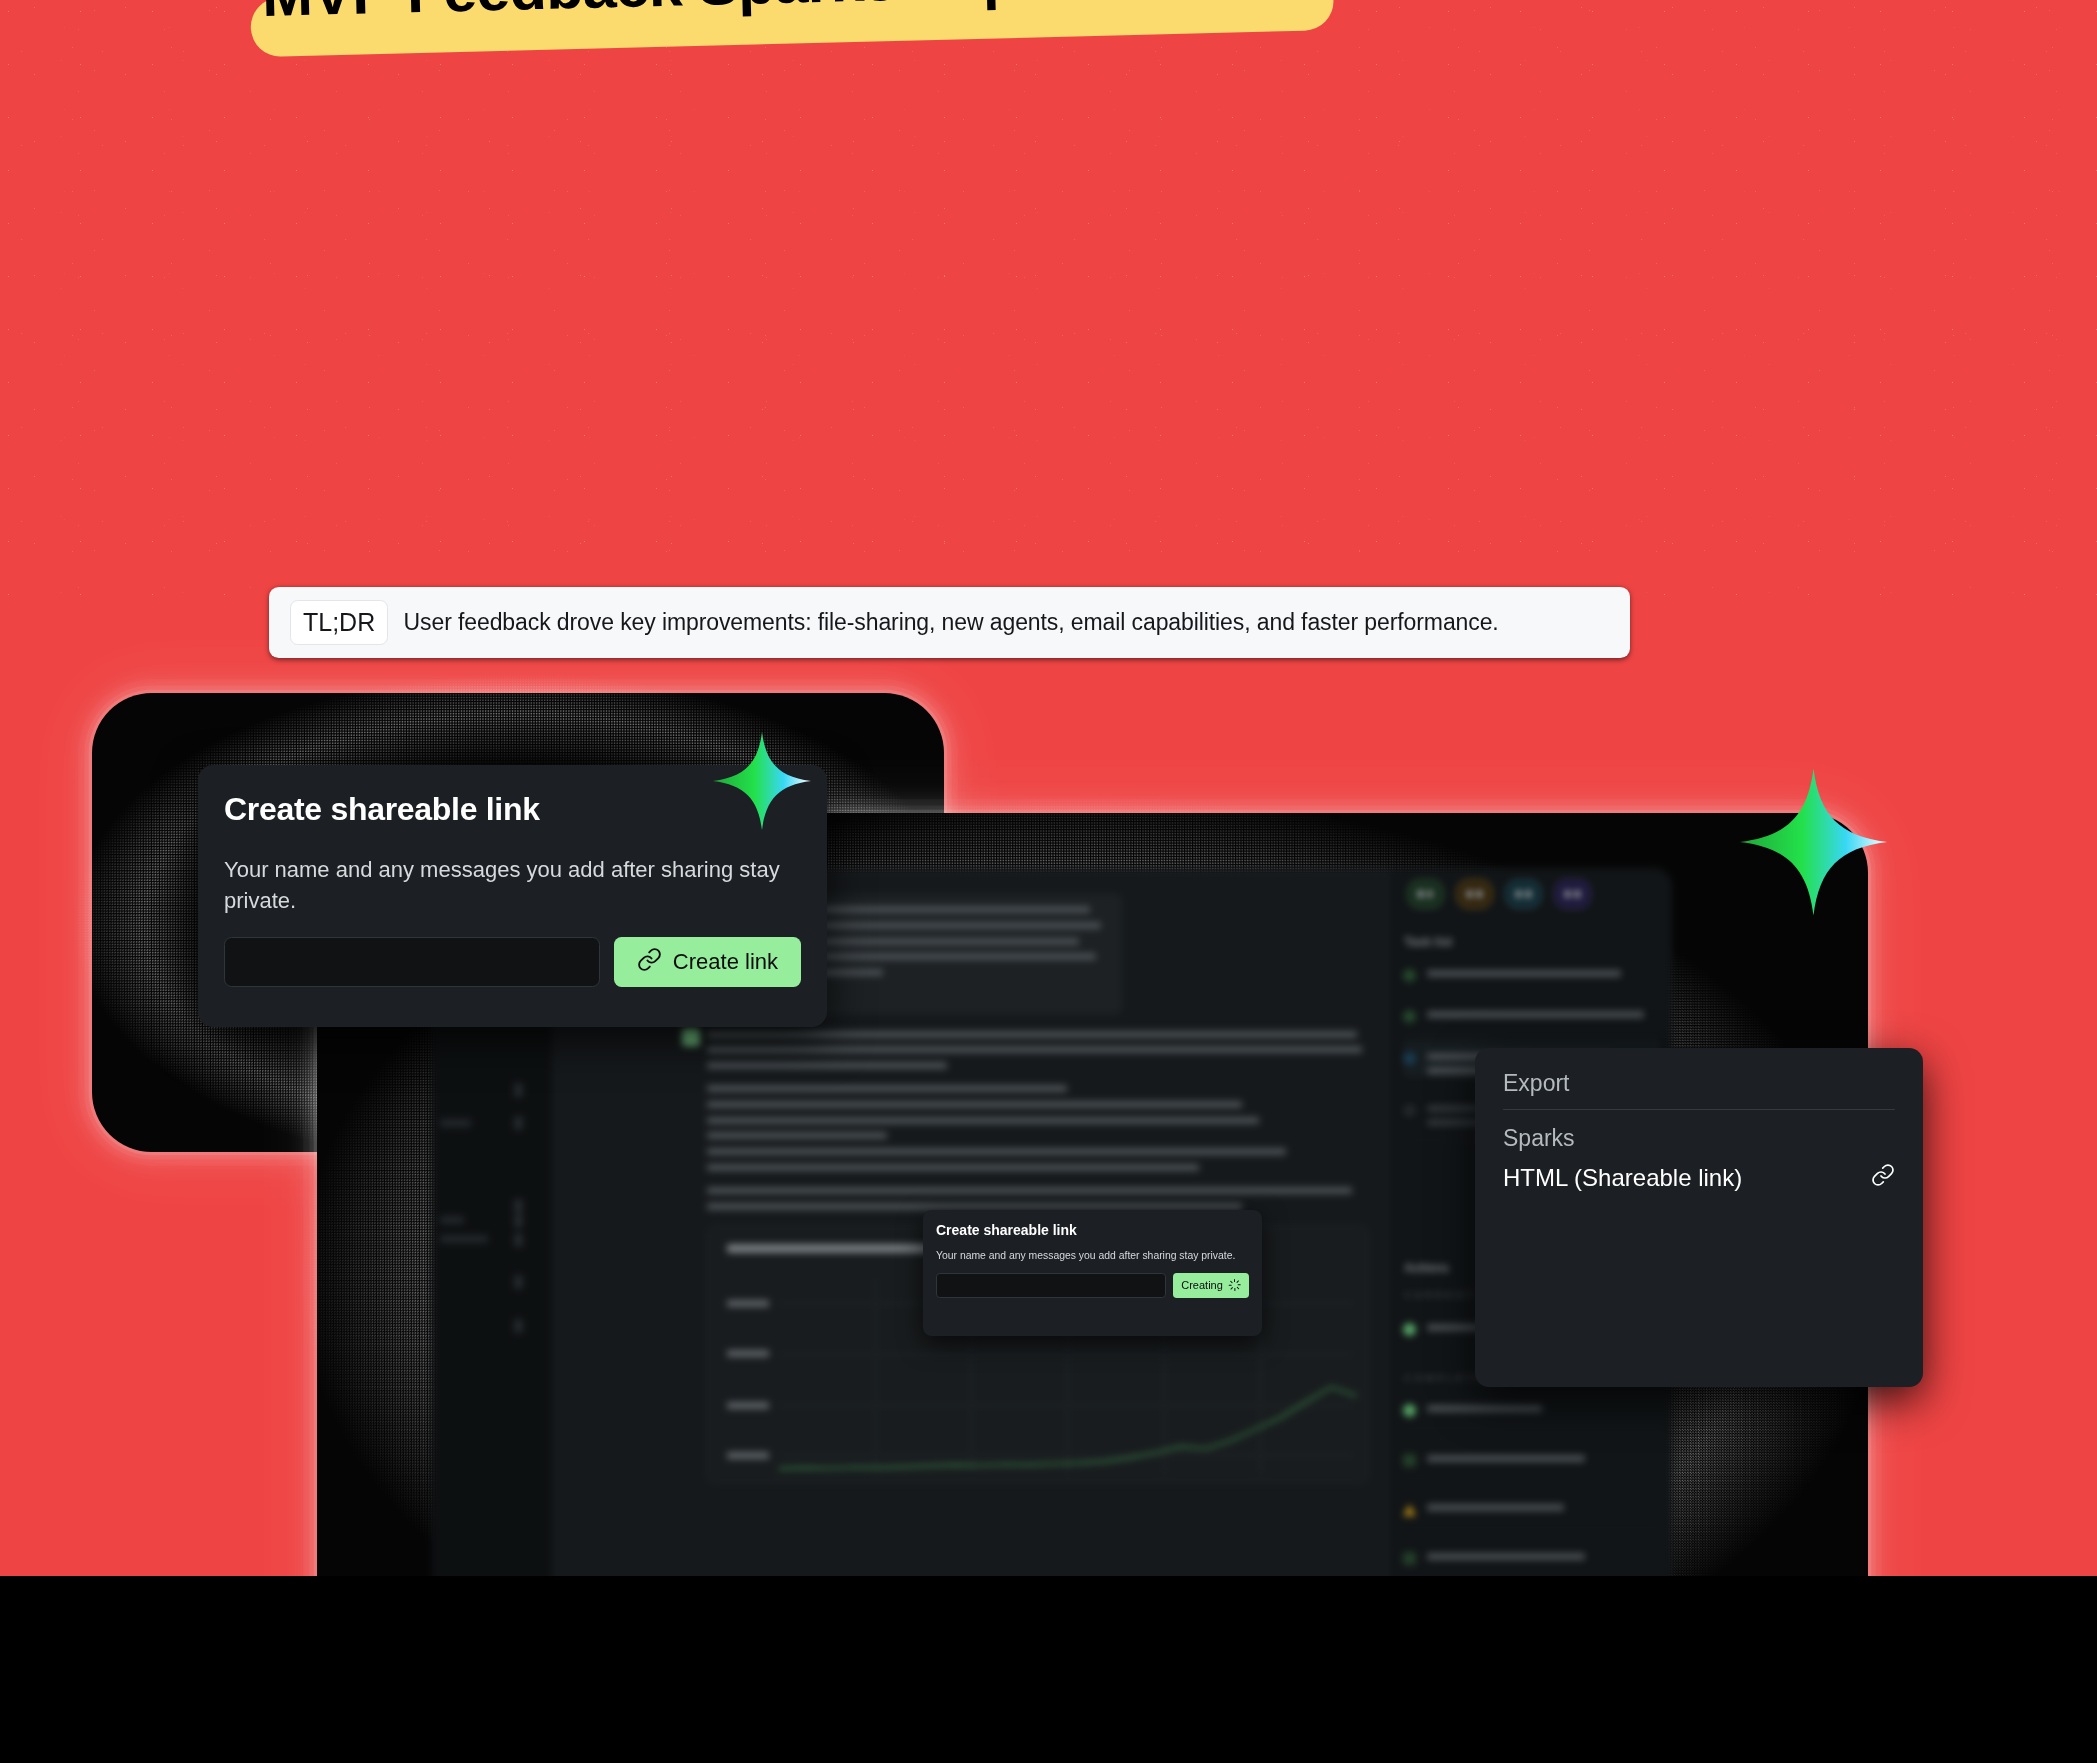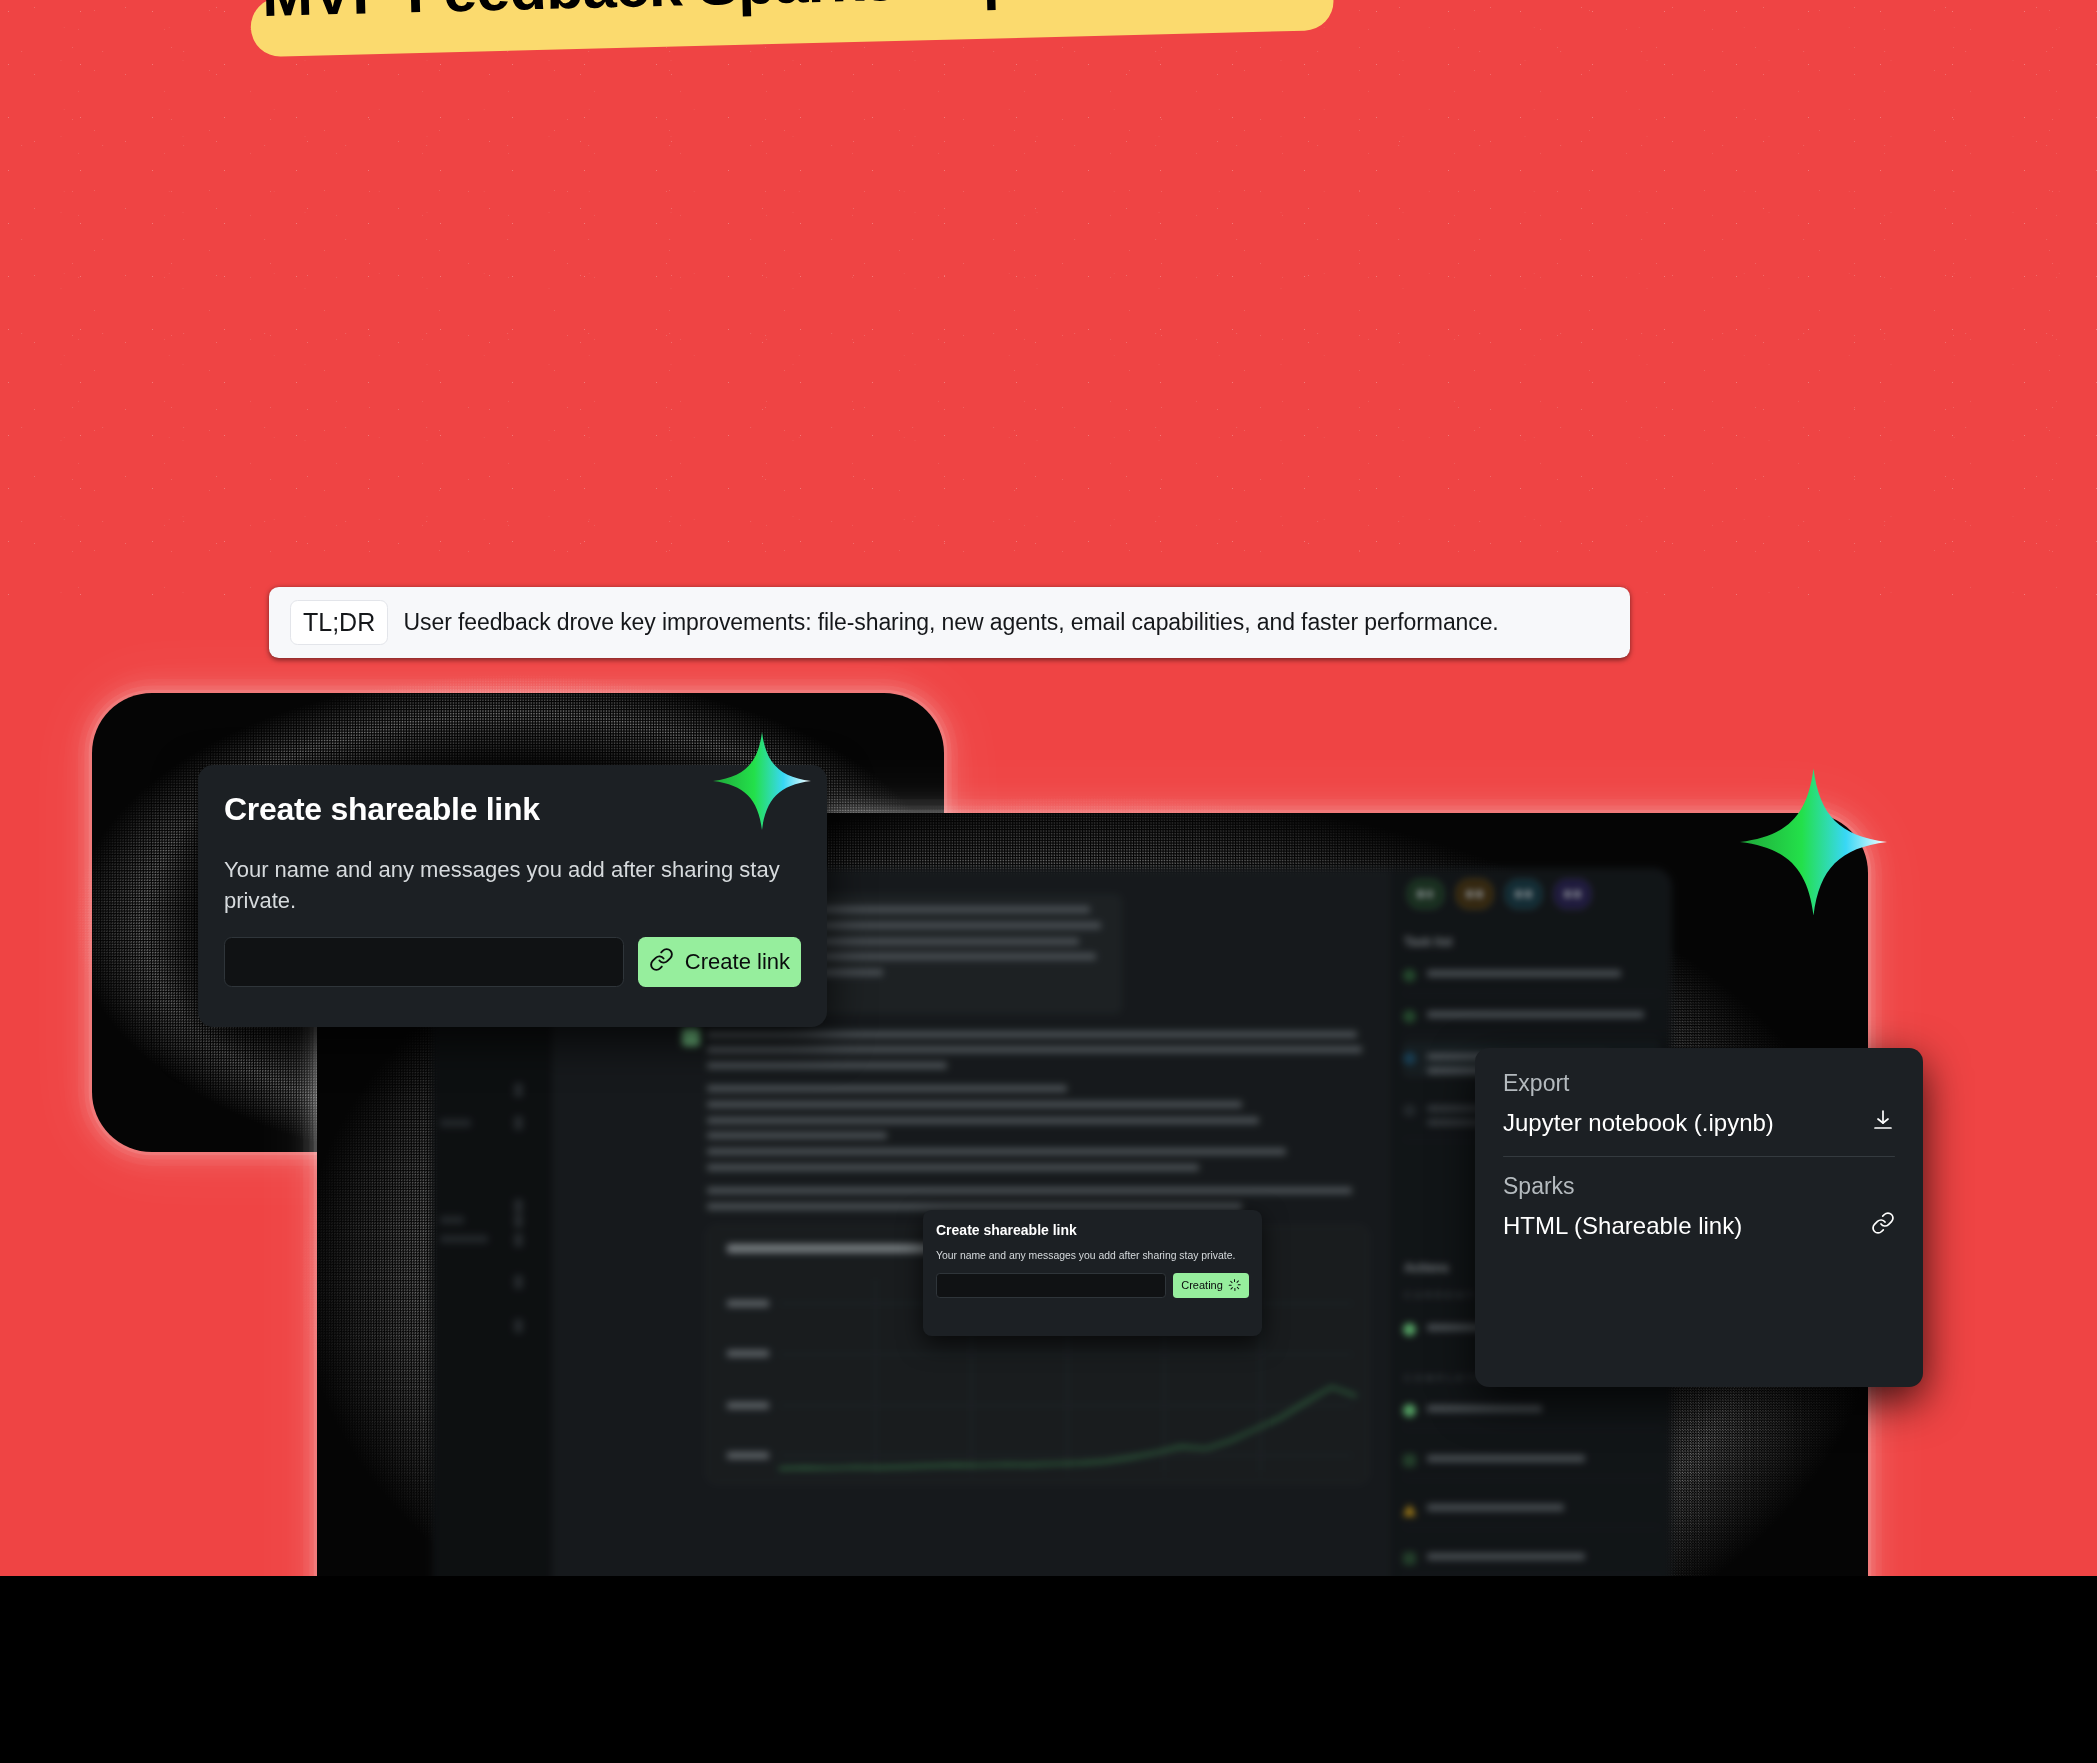--- a/index.html
+++ b/index.html
@@ -125,21 +125,21 @@
   }
   #modal-big h2 { font-size:32px; color:#fff; font-weight:700; letter-spacing:-0.3px; }
   #modal-big p { margin-top:26px; font-size:22px; line-height:1.42; color:#D6DADD; font-weight:400; }
   .row { display:flex; gap:14px; margin-top:21px; align-items:stretch; }
   #big-input {
     flex:1; height:50px; background:#101214; border:0.5px solid #2F353A; border-radius:7.6px;
     color:#fff; font-size:18.6px; padding:0 12px; font-family:"Liberation Sans",sans-serif; outline:none;
   }
   #big-btn {
     background:#96EE9D; border:0; border-radius:7.6px; color:#0A0C0D;
-    font-size:22px; font-weight:400; padding:0 11px; display:flex; align-items:center; gap:11px;
+    font-size:22px; font-weight:400; padding:0 23px; display:flex; align-items:center; gap:11px;
     cursor:pointer; font-family:"Liberation Sans",sans-serif; white-space:nowrap;
   }
 
   
   #modal-small {
     position:absolute; left:923px; top:1210px; width:339px; height:126px;
     background:#1C2024; border-radius:8.7px; padding:12px 13px 11px 13px;
     box-shadow:0 7.6px 25px rgba(0,0,0,.7);
   }
   #modal-small h3 { font-size:14px; color:#fff; font-weight:700; }
@@ -342,30 +342,20 @@
             <i style="transform:rotate(225deg)"></i>
           <i style="transform:rotate(270deg)"></i>
             <i style="transform:rotate(315deg)"></i>
         </span>
       </button>
     </div>
   </div>
 
   <div id="export-menu">
     <div class="menu-label">Export</div>
-    <div class="menu-item">
-      <span>Jupyter notebook (.ipynb)</span>
-      <span>
-        <svg width="24" height="24" viewBox="0 0 24 24" fill="none" stroke="#ffffff" stroke-width="1.7" stroke-linecap="round" stroke-linejoin="round">
-          <path d="M12 3v12"></path>
-            <path d="M7 11l5 4 5-4"></path>
-            <path d="M4 20h16"></path>
-        </svg>
-      </span>
-    </div>
     <div class="menu-sep"></div>
     <div class="menu-label">Sparks</div>
     <div class="menu-item">
       <span>HTML (Shareable link)</span>
       <span>
         <svg width="24" height="24" viewBox="0 0 24 24" fill="none" stroke="#ffffff" stroke-width="1.7" stroke-linecap="round" stroke-linejoin="round">
           <path d="M10 13a5 5 0 0 0 7.5.6l3-3a5 5 0 0 0-7.1-7.1l-1.7 1.7"></path>
           <path d="M14 11a5 5 0 0 0-7.5-.6l-3 3a5 5 0 0 0 7.1 7.1l1.7-1.7"></path>
         </svg>
       </span>

